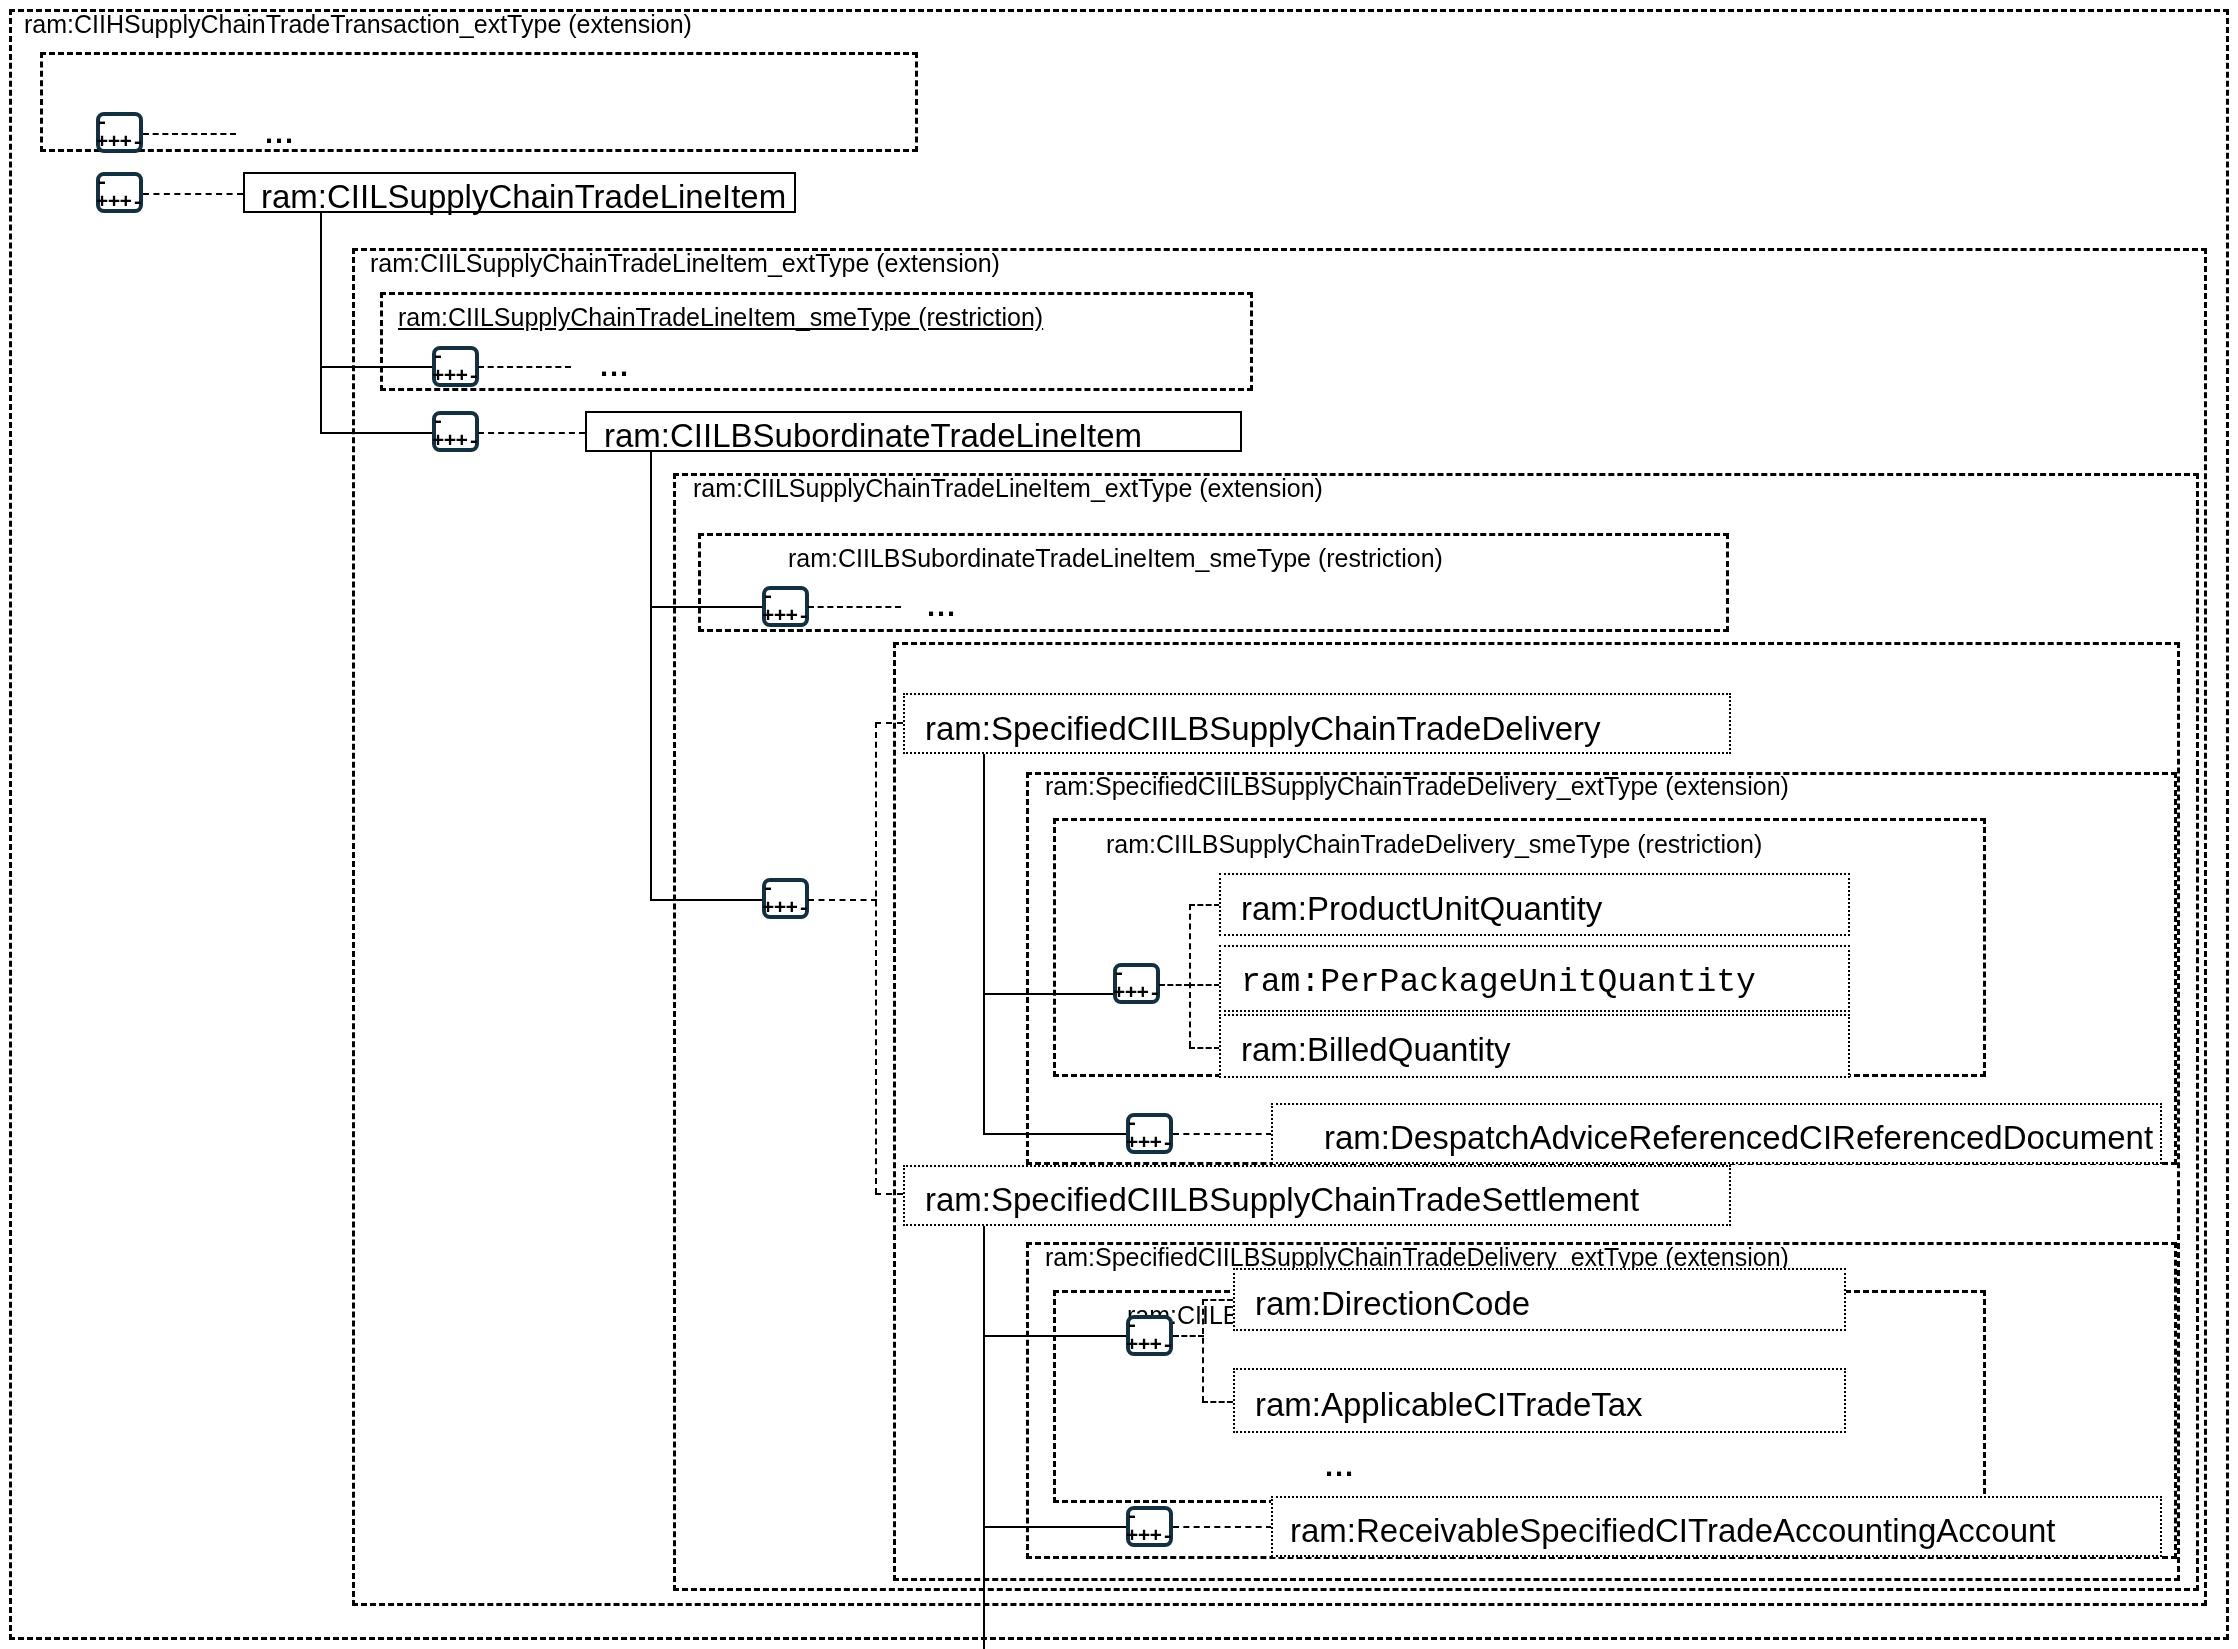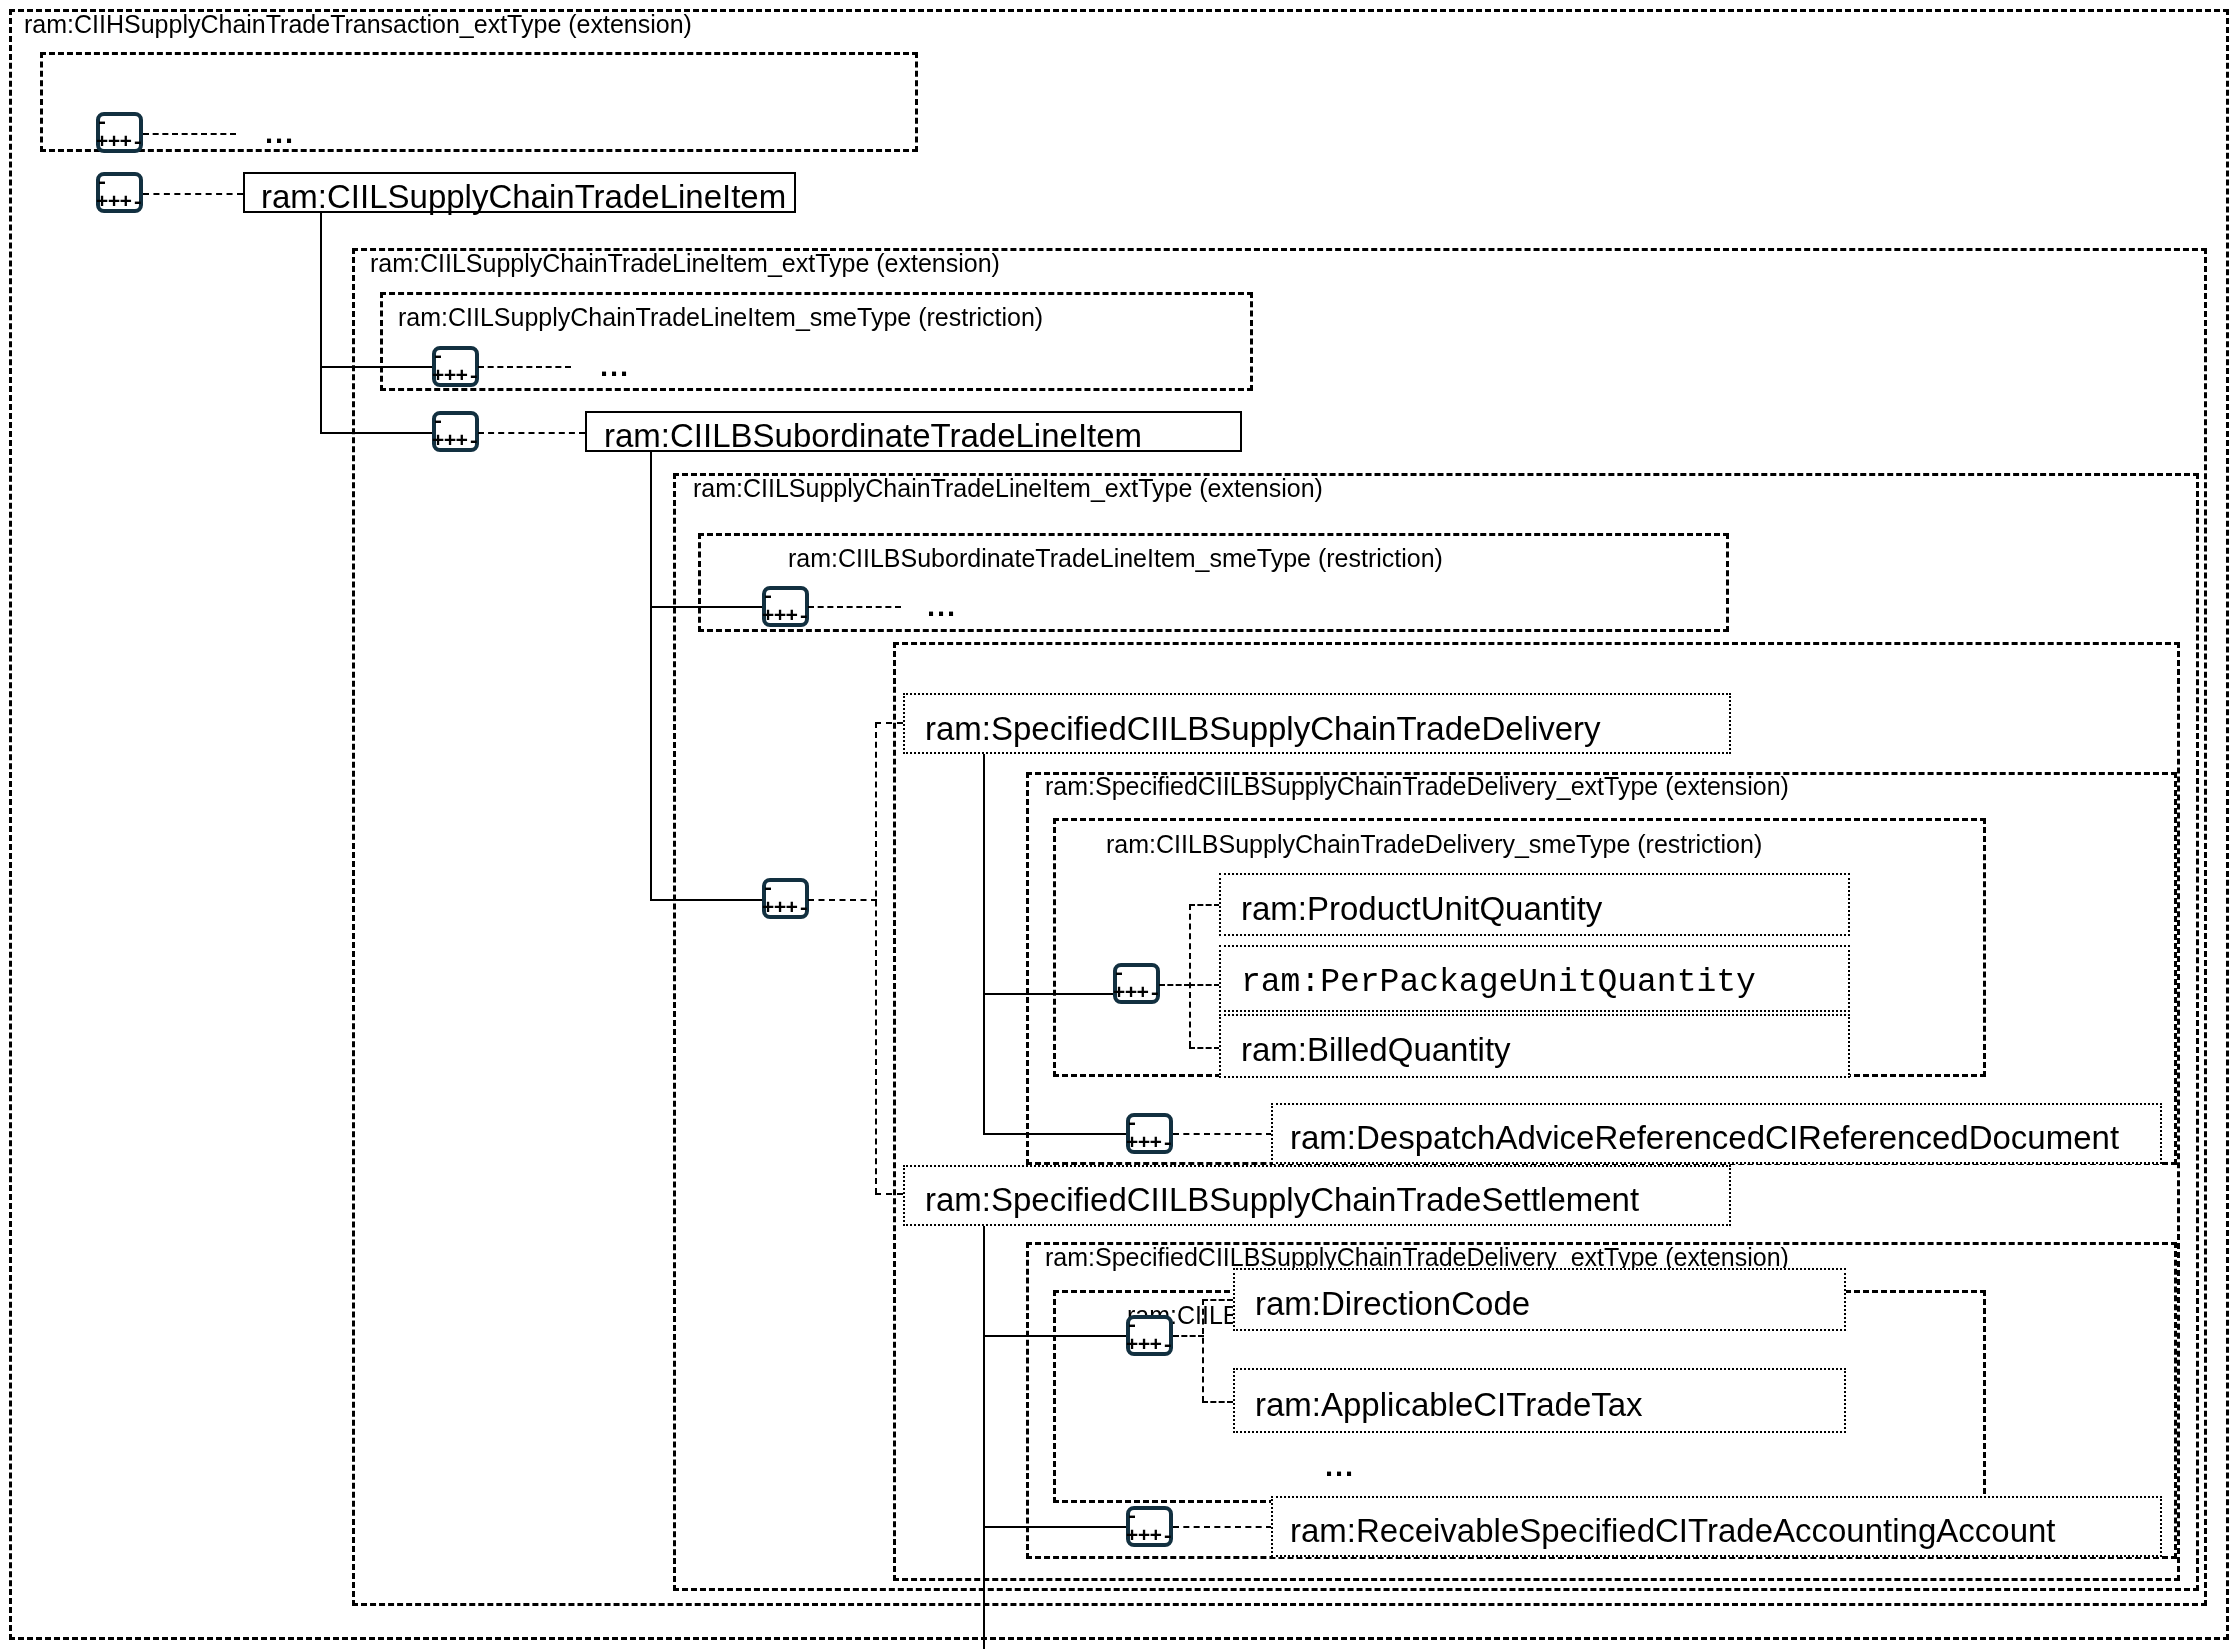--- a/index.html
+++ b/index.html
@@ -57,21 +57,21 @@
   <div class="lbl boxlbl" style="left:261px;top:180px;">ram:CIILSupplyChainTradeLineItem</div>
 
   <div class="vline" style="left:320px;top:213px;height:220px;"></div>
   <div class="hline" style="left:320px;top:366px;width:112px;"></div>
   <div class="hline" style="left:320px;top:432px;width:112px;"></div>
 
   <div class="grp" style="left:352px;top:248px;width:1855px;height:1358px;"></div>
   <div class="lbl grouplbl" style="left:370px;top:251px;">ram:CIILSupplyChainTradeLineItem_extType (extension)</div>
 
   <div class="grp" style="left:380px;top:292px;width:873px;height:99px;"></div>
-  <div class="lbl grouplbl" style="left:398px;top:305px;">ram:CIILSupplyChainTradeLineItem_smeType (restriction)</div>
+  <div class="lbl grouplbl" style="left:398px;top:305px;text-decoration:underline;">ram:CIILSupplyChainTradeLineItem_smeType (restriction)</div>
 
   <div class="seq" style="left:432px;top:346px;">
     <span>-+++-</span>
   </div>
   <div class="hdash" style="left:478px;top:366px;width:93px;"></div>
   <div class="dots" style="left:600px;top:352px;">...</div>
 
   <div class="seq" style="left:432px;top:411px;">
     <span>-+++-</span>
   </div>
@@ -135,21 +135,21 @@
   <div class="lbl boxlbl" style="left:1241px;top:966px;font-family:Liberation Mono, monospace;">ram:PerPackageUnitQuantity</div>
 
   <div class="elembox" style="left:1219px;top:1014px;width:631px;height:64px;"></div>
   <div class="lbl boxlbl" style="left:1241px;top:1033px;">ram:BilledQuantity</div>
 
   <div class="seq" style="left:1126px;top:1113px;">
     <span>-+++-</span>
   </div>
   <div class="hdash" style="left:1173px;top:1133px;width:99px;"></div>
   <div class="elembox" style="left:1271px;top:1103px;width:891px;height:61px;"></div>
-  <div class="lbl boxlbl" style="left:1290px;top:1121px;">ram:DespatchAdviceReferencedCIReferencedDocument</div>
+  <div class="lbl boxlbl" style="left:1324px;top:1121px;">ram:DespatchAdviceReferencedCIReferencedDocument</div>
 
   <div class="elembox" style="left:903px;top:1165px;width:828px;height:61px;"></div>
   <div class="lbl boxlbl" style="left:925px;top:1183px;">ram:SpecifiedCIILBSupplyChainTradeSettlement</div>
 
   <div class="vline" style="left:983px;top:1226px;height:1e2px;"></div>
   <div class="vline" style="left:983px;top:1226px;height:768px;"></div>
   <div class="hline" style="left:983px;top:1335px;width:143px;"></div>
   <div class="hline" style="left:983px;top:1526px;width:143px;"></div>
 
   <div class="grp" style="left:1026px;top:1242px;width:1151px;height:317px;"></div>

